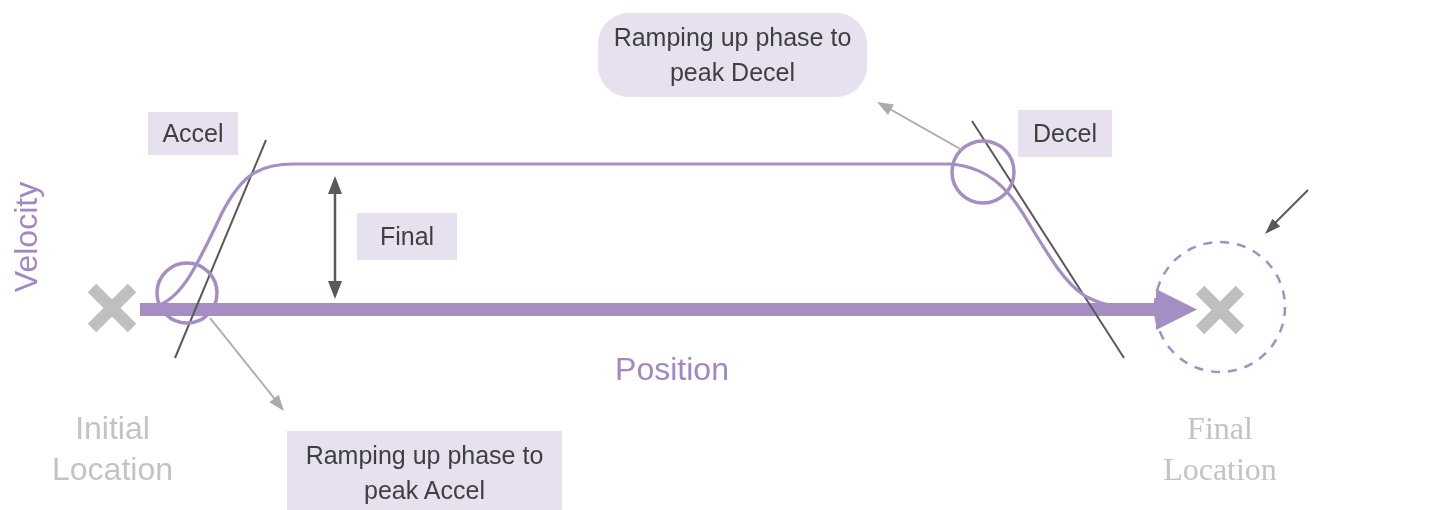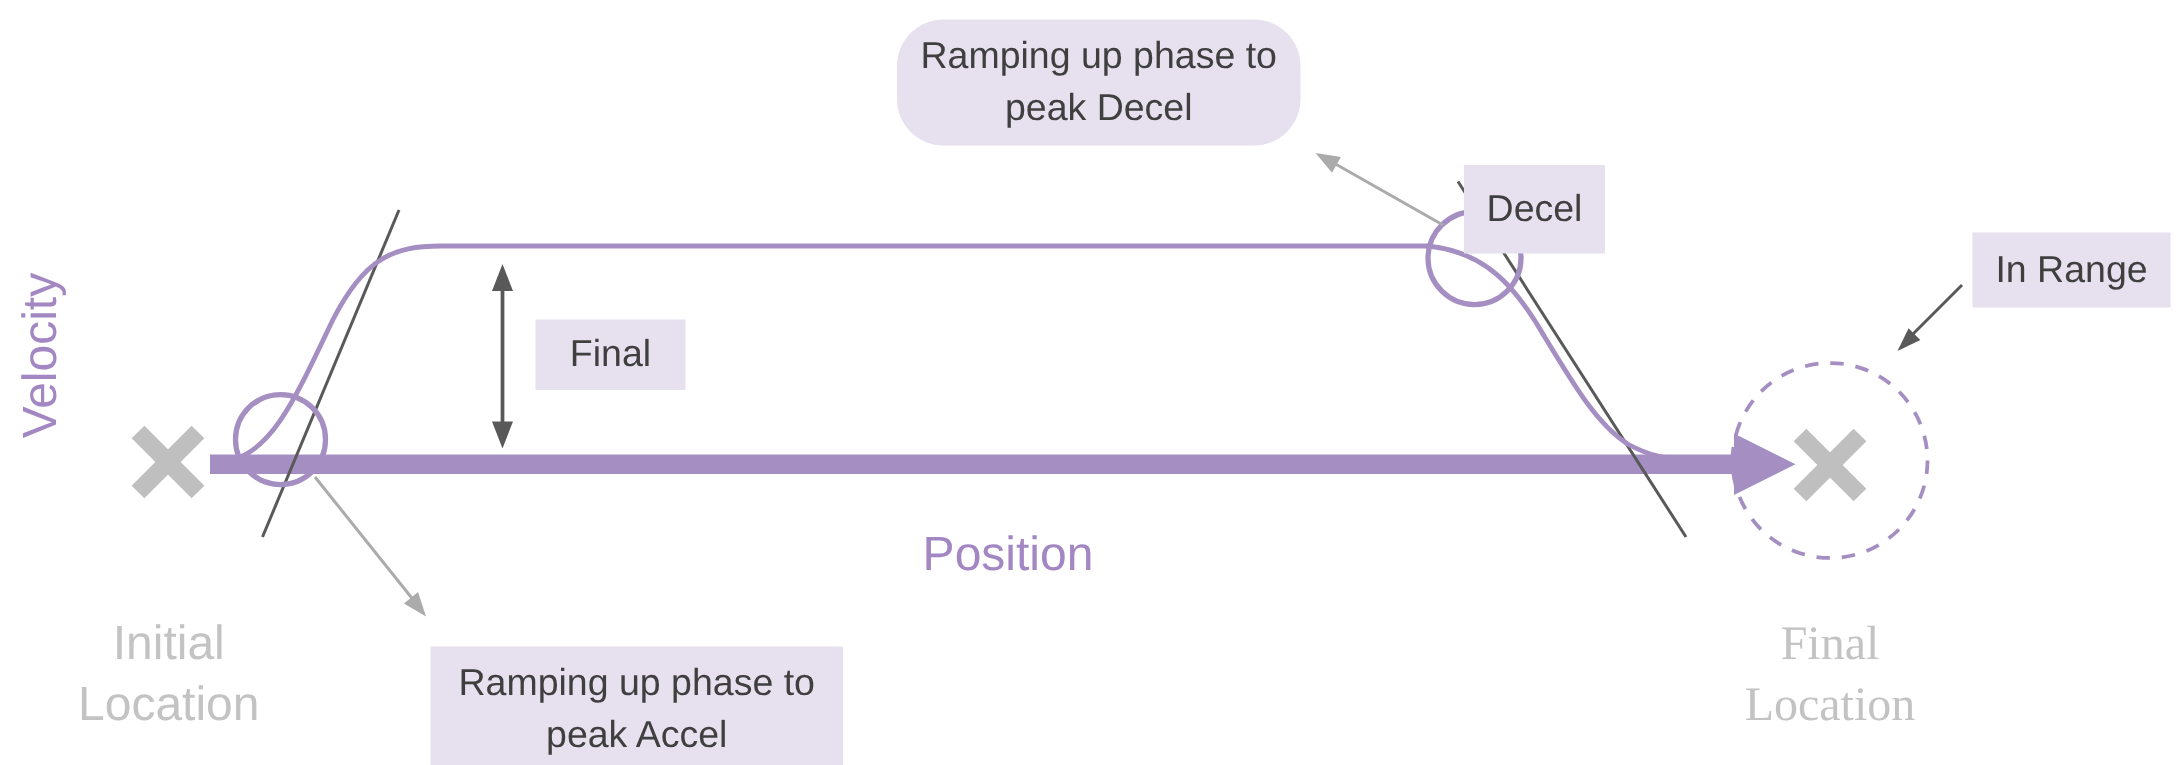--- a/index.html
+++ b/index.html
@@ -112,26 +112,26 @@
     <g>
       <line x1="1308" y1="190" x2="1274" y2="224" class="darkgray-strk" stroke-width="2"></line>
       <polygon points="1265,234 1272.4,218.8 1280.2,226.6" class="darkgray-fill"></polygon>
     </g>
   </svg>
 
   <div class="axis-label" style="left:-48px; top:218px; width:150px; height:38px; transform:rotate(-90deg);">Velocity</div>
 
   <div class="axis-label" style="left:572px; top:351px; width:200px;">Position</div>
 
+  <div class="chip" style="left:148px; top:112px; width:90px; height:43px;">Accel</div>
 
-  <div class="chip" style="left:976px; top:110px; width:94px; height:59px;">Decel</div>
+  <div class="chip" style="left:1018px; top:110px; width:94px; height:47px;">Decel</div>
 
   <div class="chip" style="left:357px; top:213px; width:100px; height:47px;">Final</div>
 
-  <div class="chip" style="left:1315px; top:155px; width:132px; height:50px;">In Range</div>
 
   <div class="chip" style="left:598px; top:13px; width:269px; height:84px; padding:4px 12px;border-radius:31px;">Ramping up phase to peak Decel</div>
 
   <div class="chip" style="left:287px; top:431px; width:275px; height:83px; padding:4px 12px;">Ramping up phase to peak Accel</div>
 
   <div class="location-label" style="left:30px; top:408px; width:165px;">
     <div>Initial</div>
     <div>Location</div>
   </div>
 

